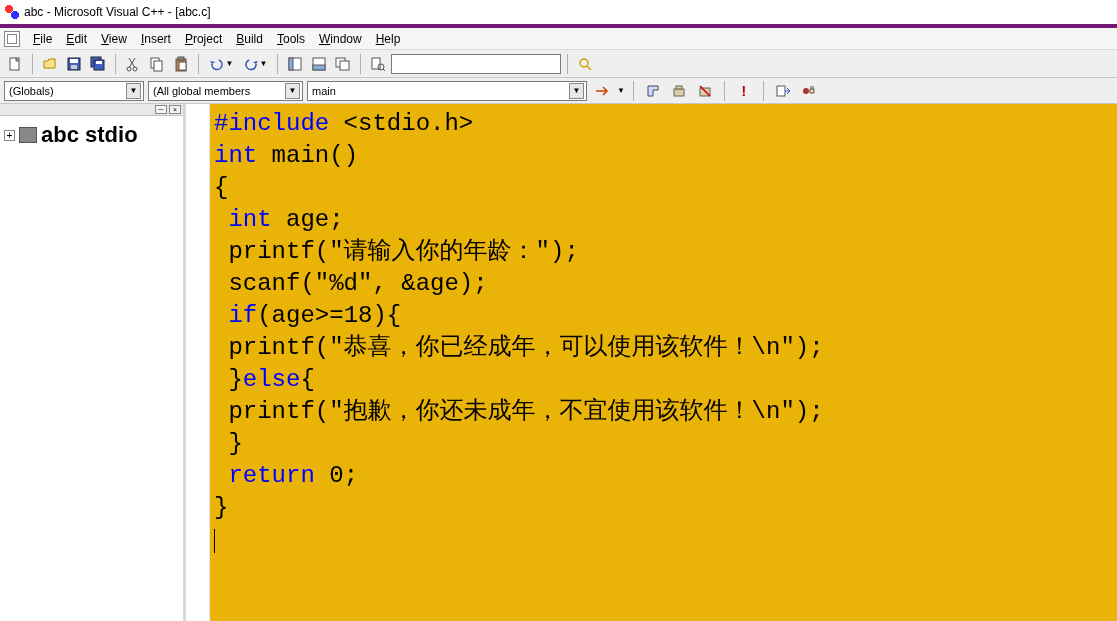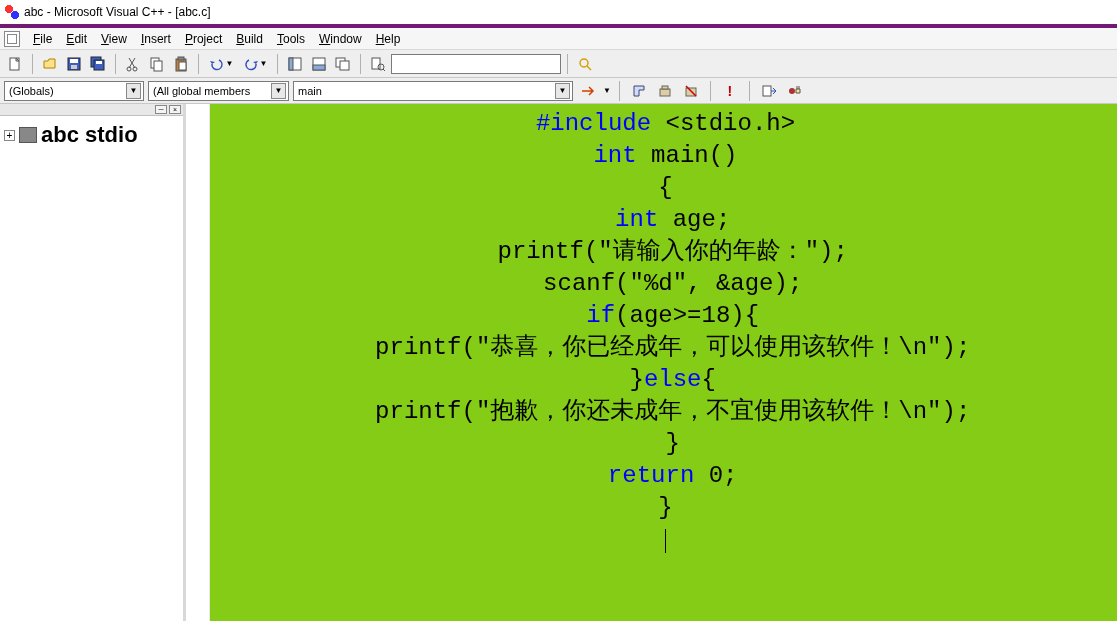--- a/index.html
+++ b/index.html
@@ -134,22 +134,21 @@
   .classview .plus {
     width: 11px; height: 11px; border: 1px solid #888; font-size: 10px;
     line-height: 9px; text-align: center; font-weight: normal;
   }
   .classview .icon {
     width: 18px; height: 16px; background: #888; border: 1px solid #555;
   }
   .editor {
     flex: 1;
     display: flex;
-    background: #84cc16;
-    text-align: center;
+    background: #eab308;
   }
   .gutter {
     width: 24px;
     background: #fff;
     border-right: 1px solid #e8e8e8;
   }
   .code {
     flex: 1;
     padding: 4px 0 0 4px;
     font-family: "SimSun", "NSimSun", "Courier New", monospace;
@@ -286,21 +285,21 @@
         <line x1="10" y1="10" x2="14" y2="14" stroke="#d4a000" stroke-width="1.5"></line>
       </svg>
   </div>
 </div>
 
 <div class="toolbar2">
   <div class="combo" style="width:140px">
     <span>(Globals)</span>
     <div class="arrow">▼</div>
   </div>
-  <div class="combo" style="width:141px">
+  <div class="combo" style="width:155px">
     <span>(All global members</span>
     <div class="arrow">▼</div>
   </div>
   <div class="combo" style="width:280px">
     <span>main</span>
     <div class="arrow">▼</div>
   </div>
   <div class="tb-btn">
     <svg width="16" height="16">
         <path d="M2 8 L12 8 M9 4 L13 8 L9 12" stroke="#d04000" fill="none" stroke-width="1.5"></path>

